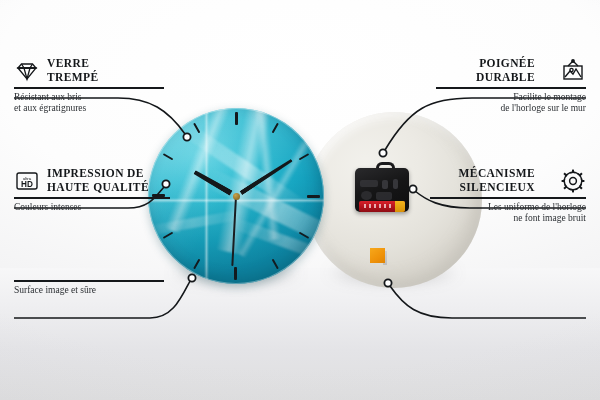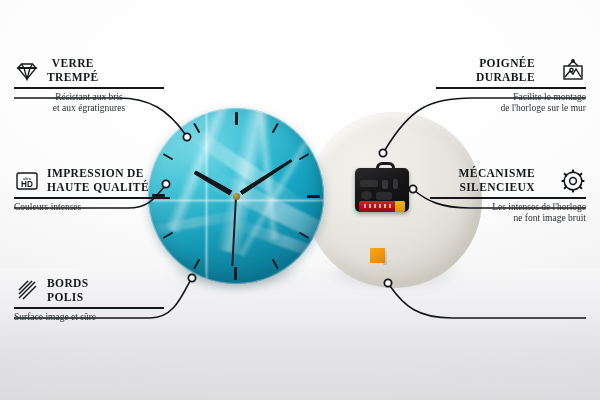--- a/index.html
+++ b/index.html
@@ -169,21 +169,21 @@
   .rule{height:1.6px;background:#15181b;margin:3px 0 3px 0;}
   .desc{
     font-family:"Liberation Serif", serif;
     color:#2b2f33;font-size:9.5px;line-height:11.5px;
   }
   .callout.right .desc{text-align:right;}
   .ico{width:26px;height:26px;flex:0 0 26px;display:block;}
   .ico svg{display:block;}
 
   
-  #c-verre{left:14px;top:57px;width:150px;text-align:center;}
+  #c-verre{left:14px;top:57px;width:150px;}
   #c-impression{left:14px;top:167px;width:156px;}
   #c-bords{left:14px;top:277px;width:150px;}
   #c-poignee{left:436px;top:57px;width:150px;}
   #c-mecanisme{left:430px;top:167px;width:156px;}
   #c-entretoise{left:424px;top:277px;width:162px;}
 </style>
 </head>
 <body>
 
 <div class="stage">
@@ -327,36 +327,20 @@
       <span>
         <span class="ttl" style="display:block">IMPRESSION DE</span>
         <span class="ttl" style="display:block">HAUTE QUALITÉ</span>
       </span>
     </div>
     <div class="rule"></div>
     <div class="desc">Couleurs intenses</div>
   </div>
 
   <div class="callout left" id="c-bords">
-    <div class="head">
-      <span class="ico">
-        <svg width="26" height="26" viewBox="0 0 26 26">
-            <g stroke="#14171a" stroke-width="1.5" fill="none">
-          <path d="M5,12 L14,3"></path>
-              <path d="M5,16 L18,3"></path>
-              <path d="M5,20 L21,4"></path>
-              <path d="M9,21 L22,8"></path>
-        </g>
-          </svg>
-      </span>
-      <span>
-        <span class="ttl" style="display:block">BORDS</span>
-        <span class="ttl" style="display:block">POLIS</span>
-      </span>
-    </div>
     <div class="rule"></div>
     <div class="desc">Surface image et sûre</div>
   </div>
 
   <div class="callout right" id="c-poignee">
     <div class="head">
       <span>
         <span class="ttl" style="display:block">POIGNÉE</span>
         <span class="ttl" style="display:block">DURABLE</span>
       </span>
@@ -397,18 +381,18 @@
               <rect x="21.2" y="12" width="3.2" height="2"></rect>
           <rect x="4.2" y="4.8" width="2" height="3.2" transform="rotate(-45 5.2 6.4)"></rect>
           <rect x="19.8" y="4.8" width="2" height="3.2" transform="rotate(45 20.8 6.4)"></rect>
           <rect x="4.2" y="18" width="2" height="3.2" transform="rotate(45 5.2 19.6)"></rect>
           <rect x="19.8" y="18" width="2" height="3.2" transform="rotate(-45 20.8 19.6)"></rect>
         </g>
           </svg>
       </span>
     </div>
     <div class="rule"></div>
-    <div class="desc">Les intenses de l'horloge</div>
+    <div class="desc">Les uniforme de l'horloge</div>
     <div class="desc">ne font image bruit</div>
   </div>
 
 
 </div>
 
 </body></html>

